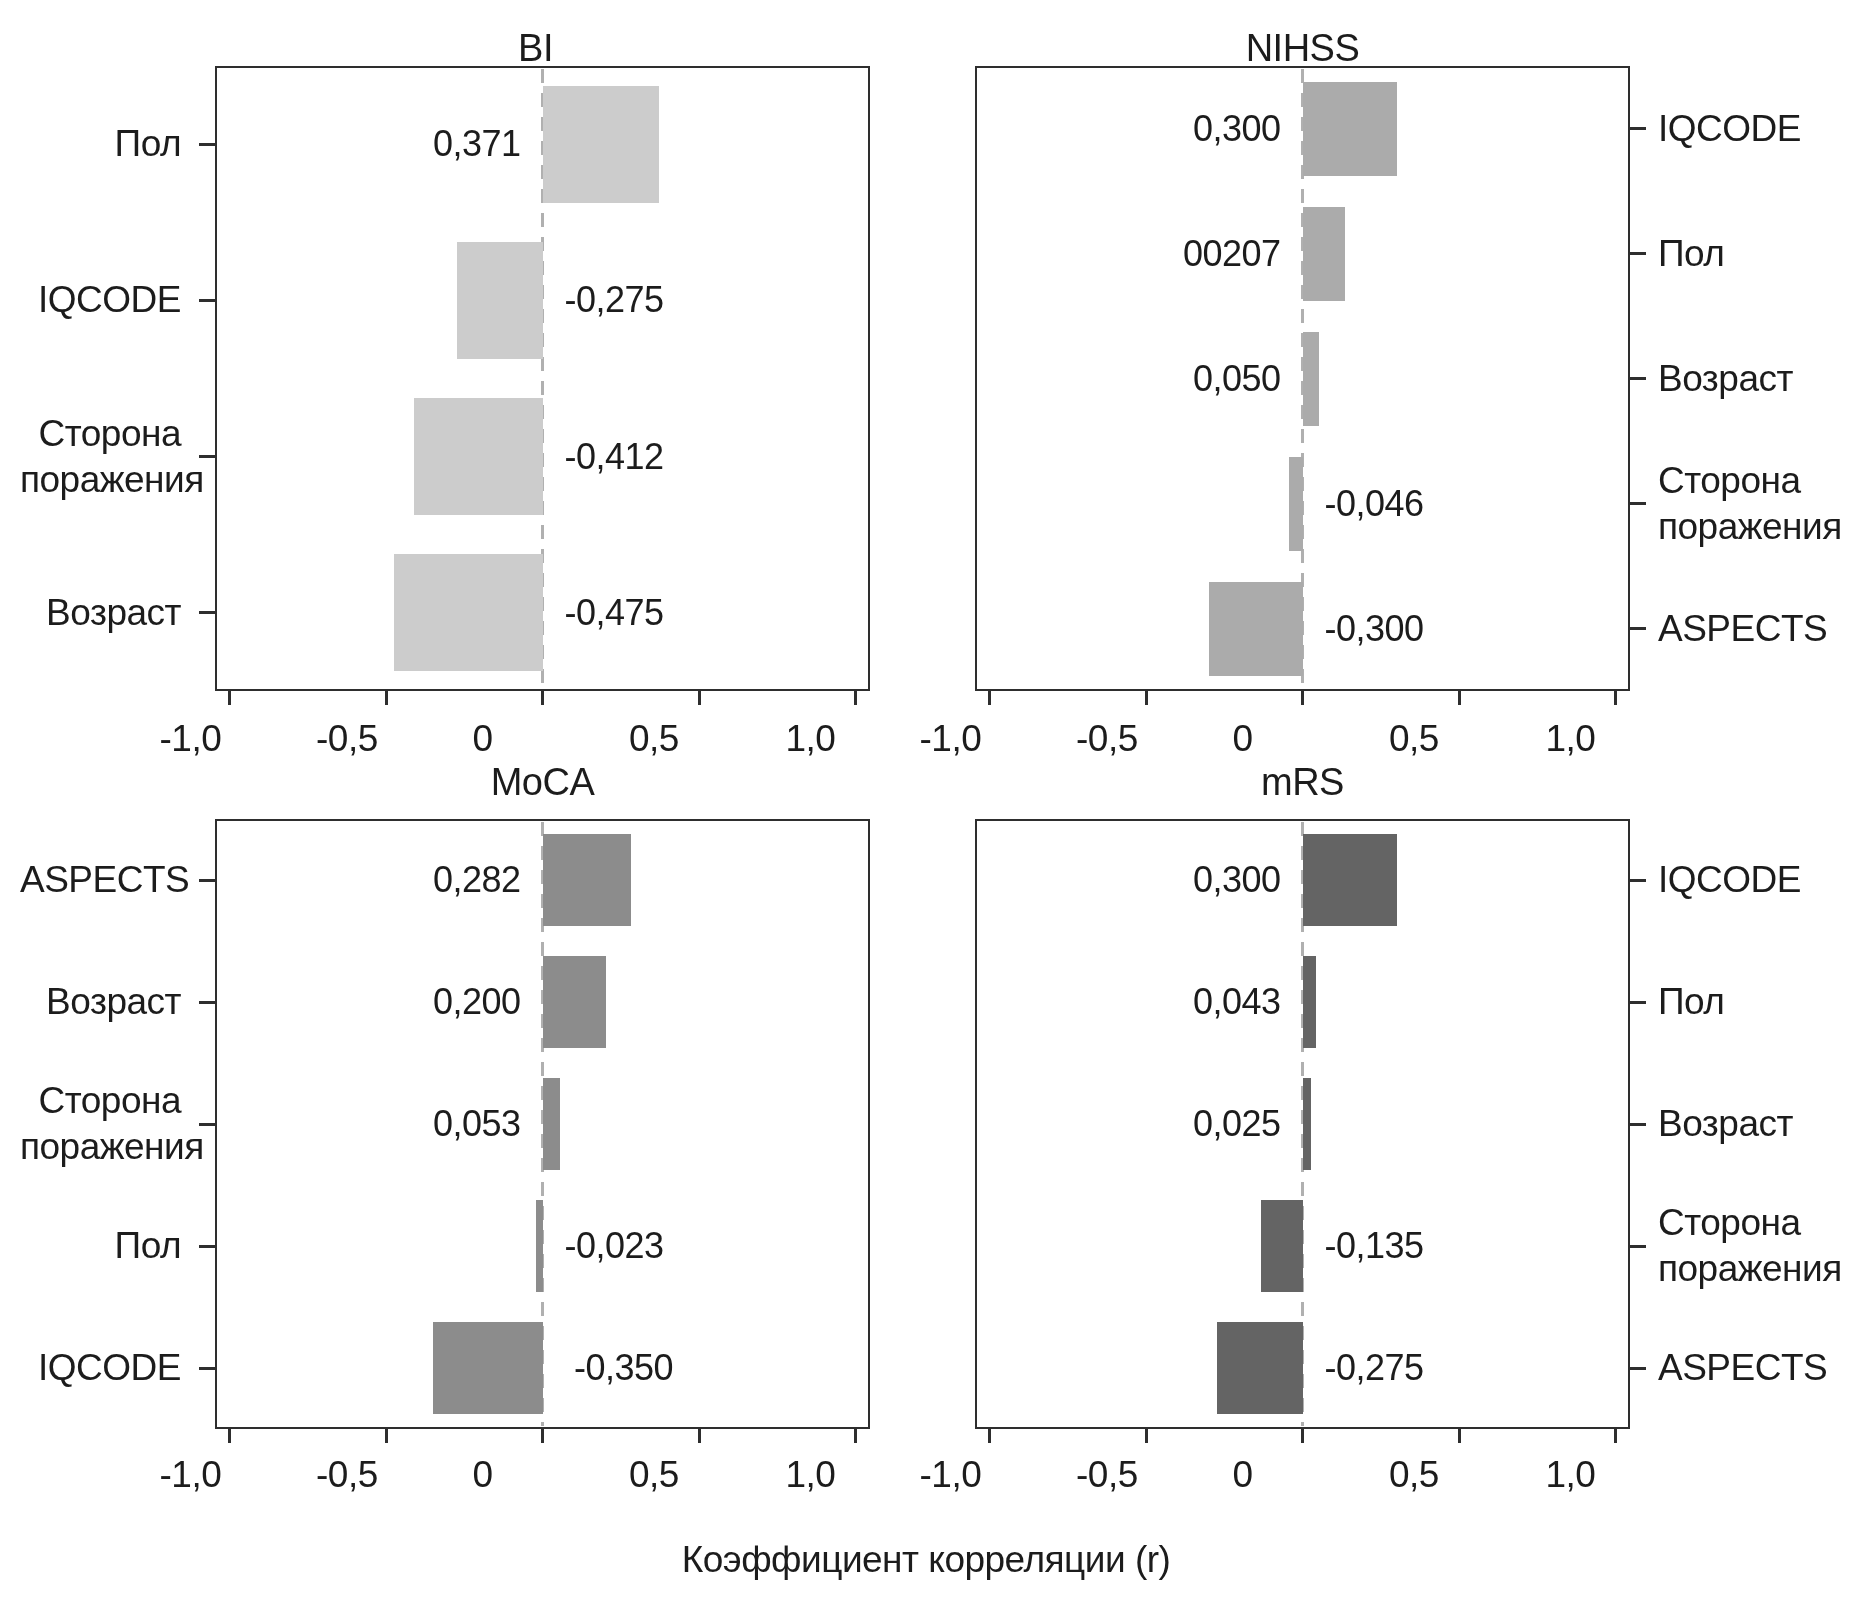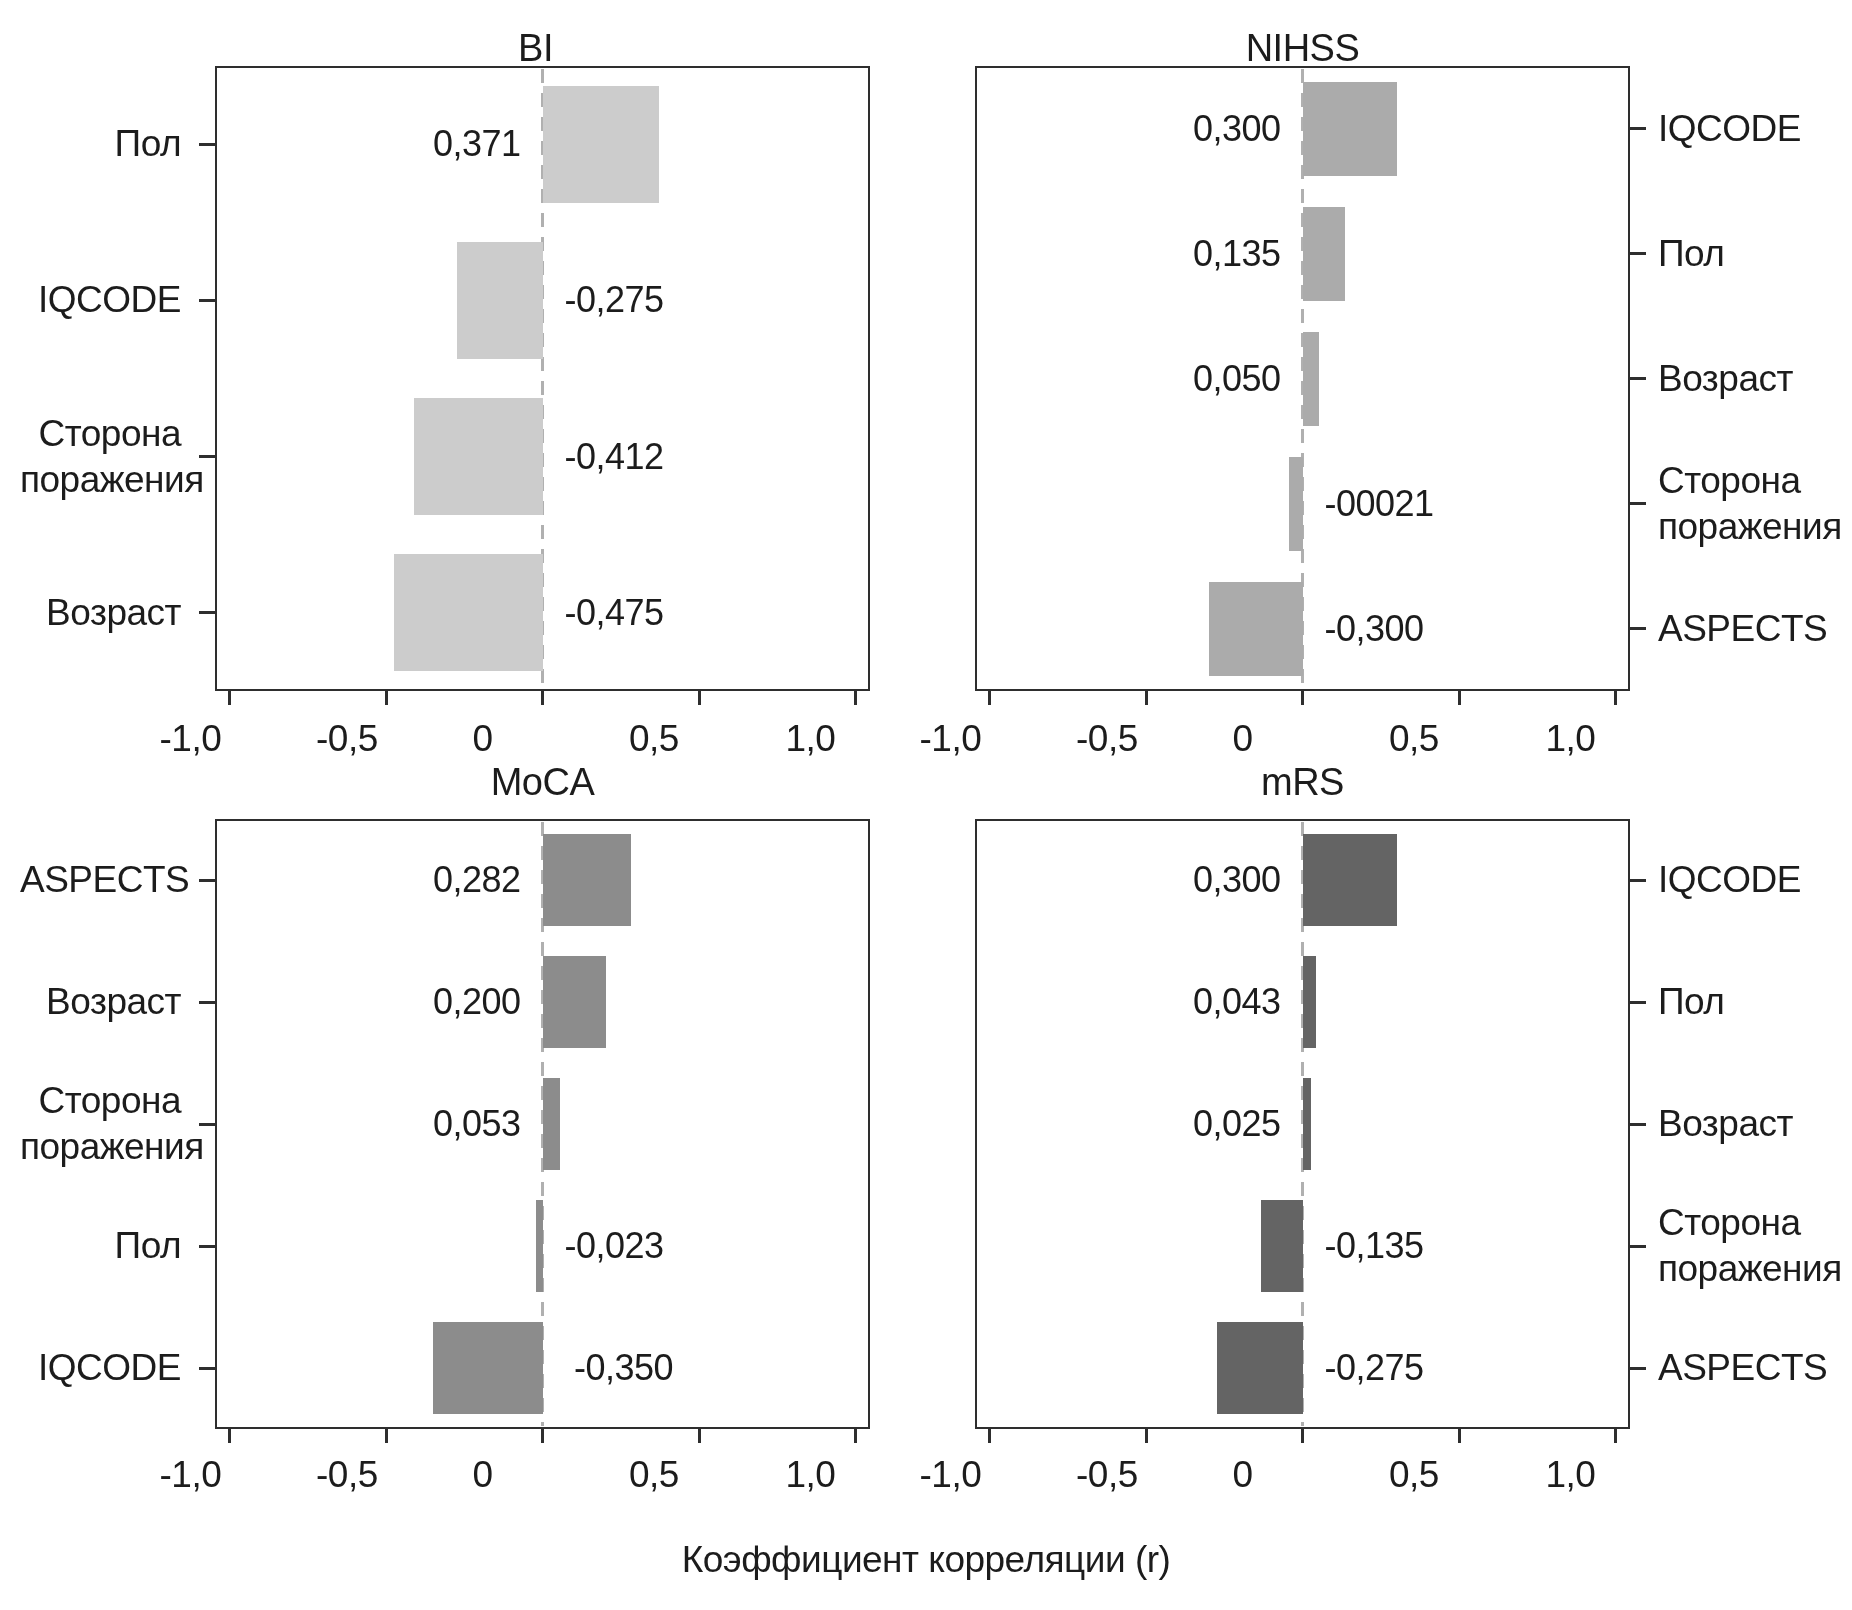--- a/index.html
+++ b/index.html
@@ -97,33 +97,33 @@
       <div class="chart-title" style="left: 975px; width: 655px; top: 26px;">NIHSS</div>
       <div class="plot-box" style="left: 975px; top: 66px; width: 655px; height: 625px;"></div>
       <div class="zero-line" style="left: 1301px; top: 69px; height: 619px;"></div>
       <div class="bar" style="left: 1302.5px; top: 82px; width: 94px; height: 94px; background: rgb(171, 171, 171);"></div>
       <div class="value-label" style="top: 110px; right: 571.5px; text-align: right;">0,300</div>
       <div class="category-label" style="top: 106px; height: 46px; left: 1658px; width: 200px; text-align: left;">
         <div>IQCODE</div>
       </div>
       <div class="category-tick" style="left: 1630px; top: 127px; width: 16px;"></div>
       <div class="bar" style="left: 1302.5px; top: 207px; width: 42px; height: 94px; background: rgb(171, 171, 171);"></div>
-      <div class="value-label" style="top: 235px; right: 571.5px; text-align: right;">0,135</div>
+      <div class="value-label" style="top: 235px; right: 571.5px; text-align: right;">00207</div>
       <div class="category-label" style="top: 231px; height: 46px; left: 1658px; width: 200px; text-align: left;">
         <div>Пол</div>
       </div>
       <div class="category-tick" style="left: 1630px; top: 252px; width: 16px;"></div>
       <div class="bar" style="left: 1302.5px; top: 332px; width: 16px; height: 94px; background: rgb(171, 171, 171);"></div>
       <div class="value-label" style="top: 360px; right: 571.5px; text-align: right;">0,050</div>
       <div class="category-label" style="top: 356px; height: 46px; left: 1658px; width: 200px; text-align: left;">
         <div>Возраст</div>
       </div>
       <div class="category-tick" style="left: 1630px; top: 377px; width: 16px;"></div>
       <div class="bar" style="left: 1288.5px; top: 457px; width: 14px; height: 94px; background: rgb(171, 171, 171);"></div>
-      <div class="value-label" style="top: 485px; left: 1324.5px; text-align: left;">-00021</div>
+      <div class="value-label" style="top: 485px; left: 1324.5px; text-align: left;">-0,046</div>
       <div class="category-label" style="top: 458px; height: 92px; left: 1658px; width: 200px; text-align: left;">
         <div>Сторона</div>
         <div>поражения</div>
       </div>
       <div class="category-tick" style="left: 1630px; top: 502px; width: 16px;"></div>
       <div class="bar" style="left: 1208.5px; top: 582px; width: 94px; height: 94px; background: rgb(171, 171, 171);"></div>
       <div class="value-label" style="top: 610px; left: 1324.5px; text-align: left;">-0,300</div>
       <div class="category-label" style="top: 606px; height: 46px; left: 1658px; width: 200px; text-align: left;">
         <div>ASPECTS</div>
       </div>

